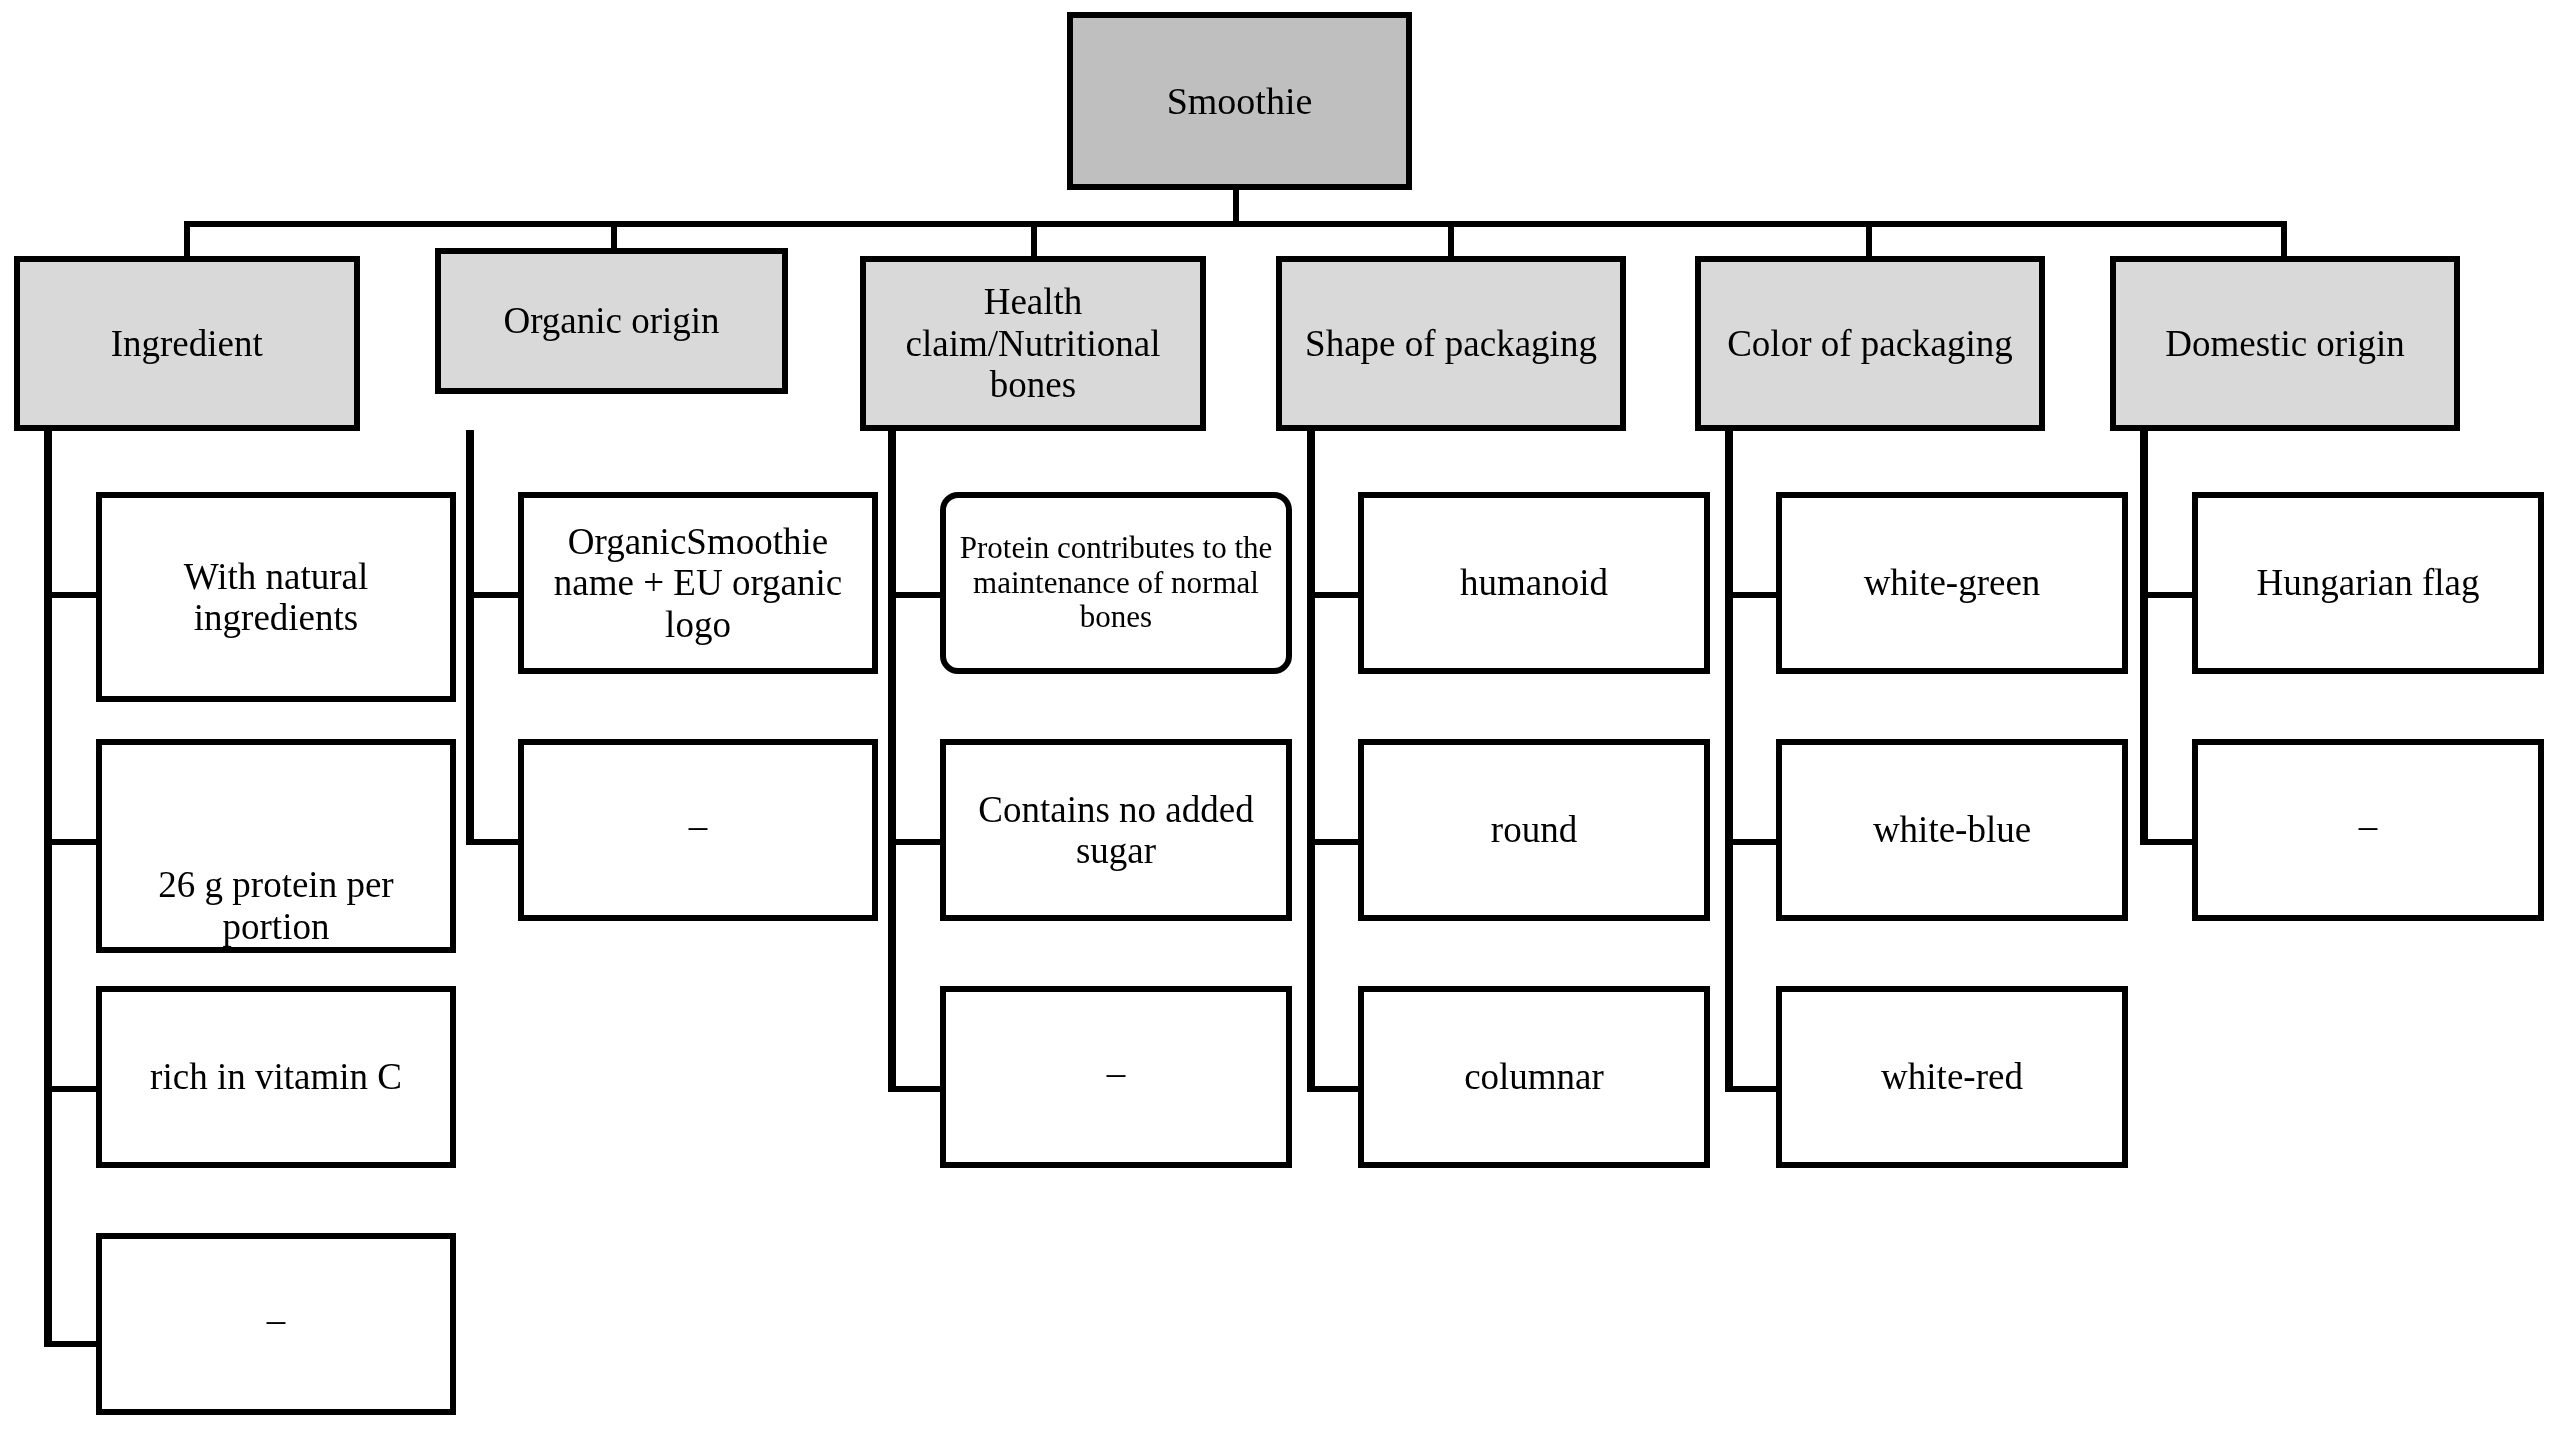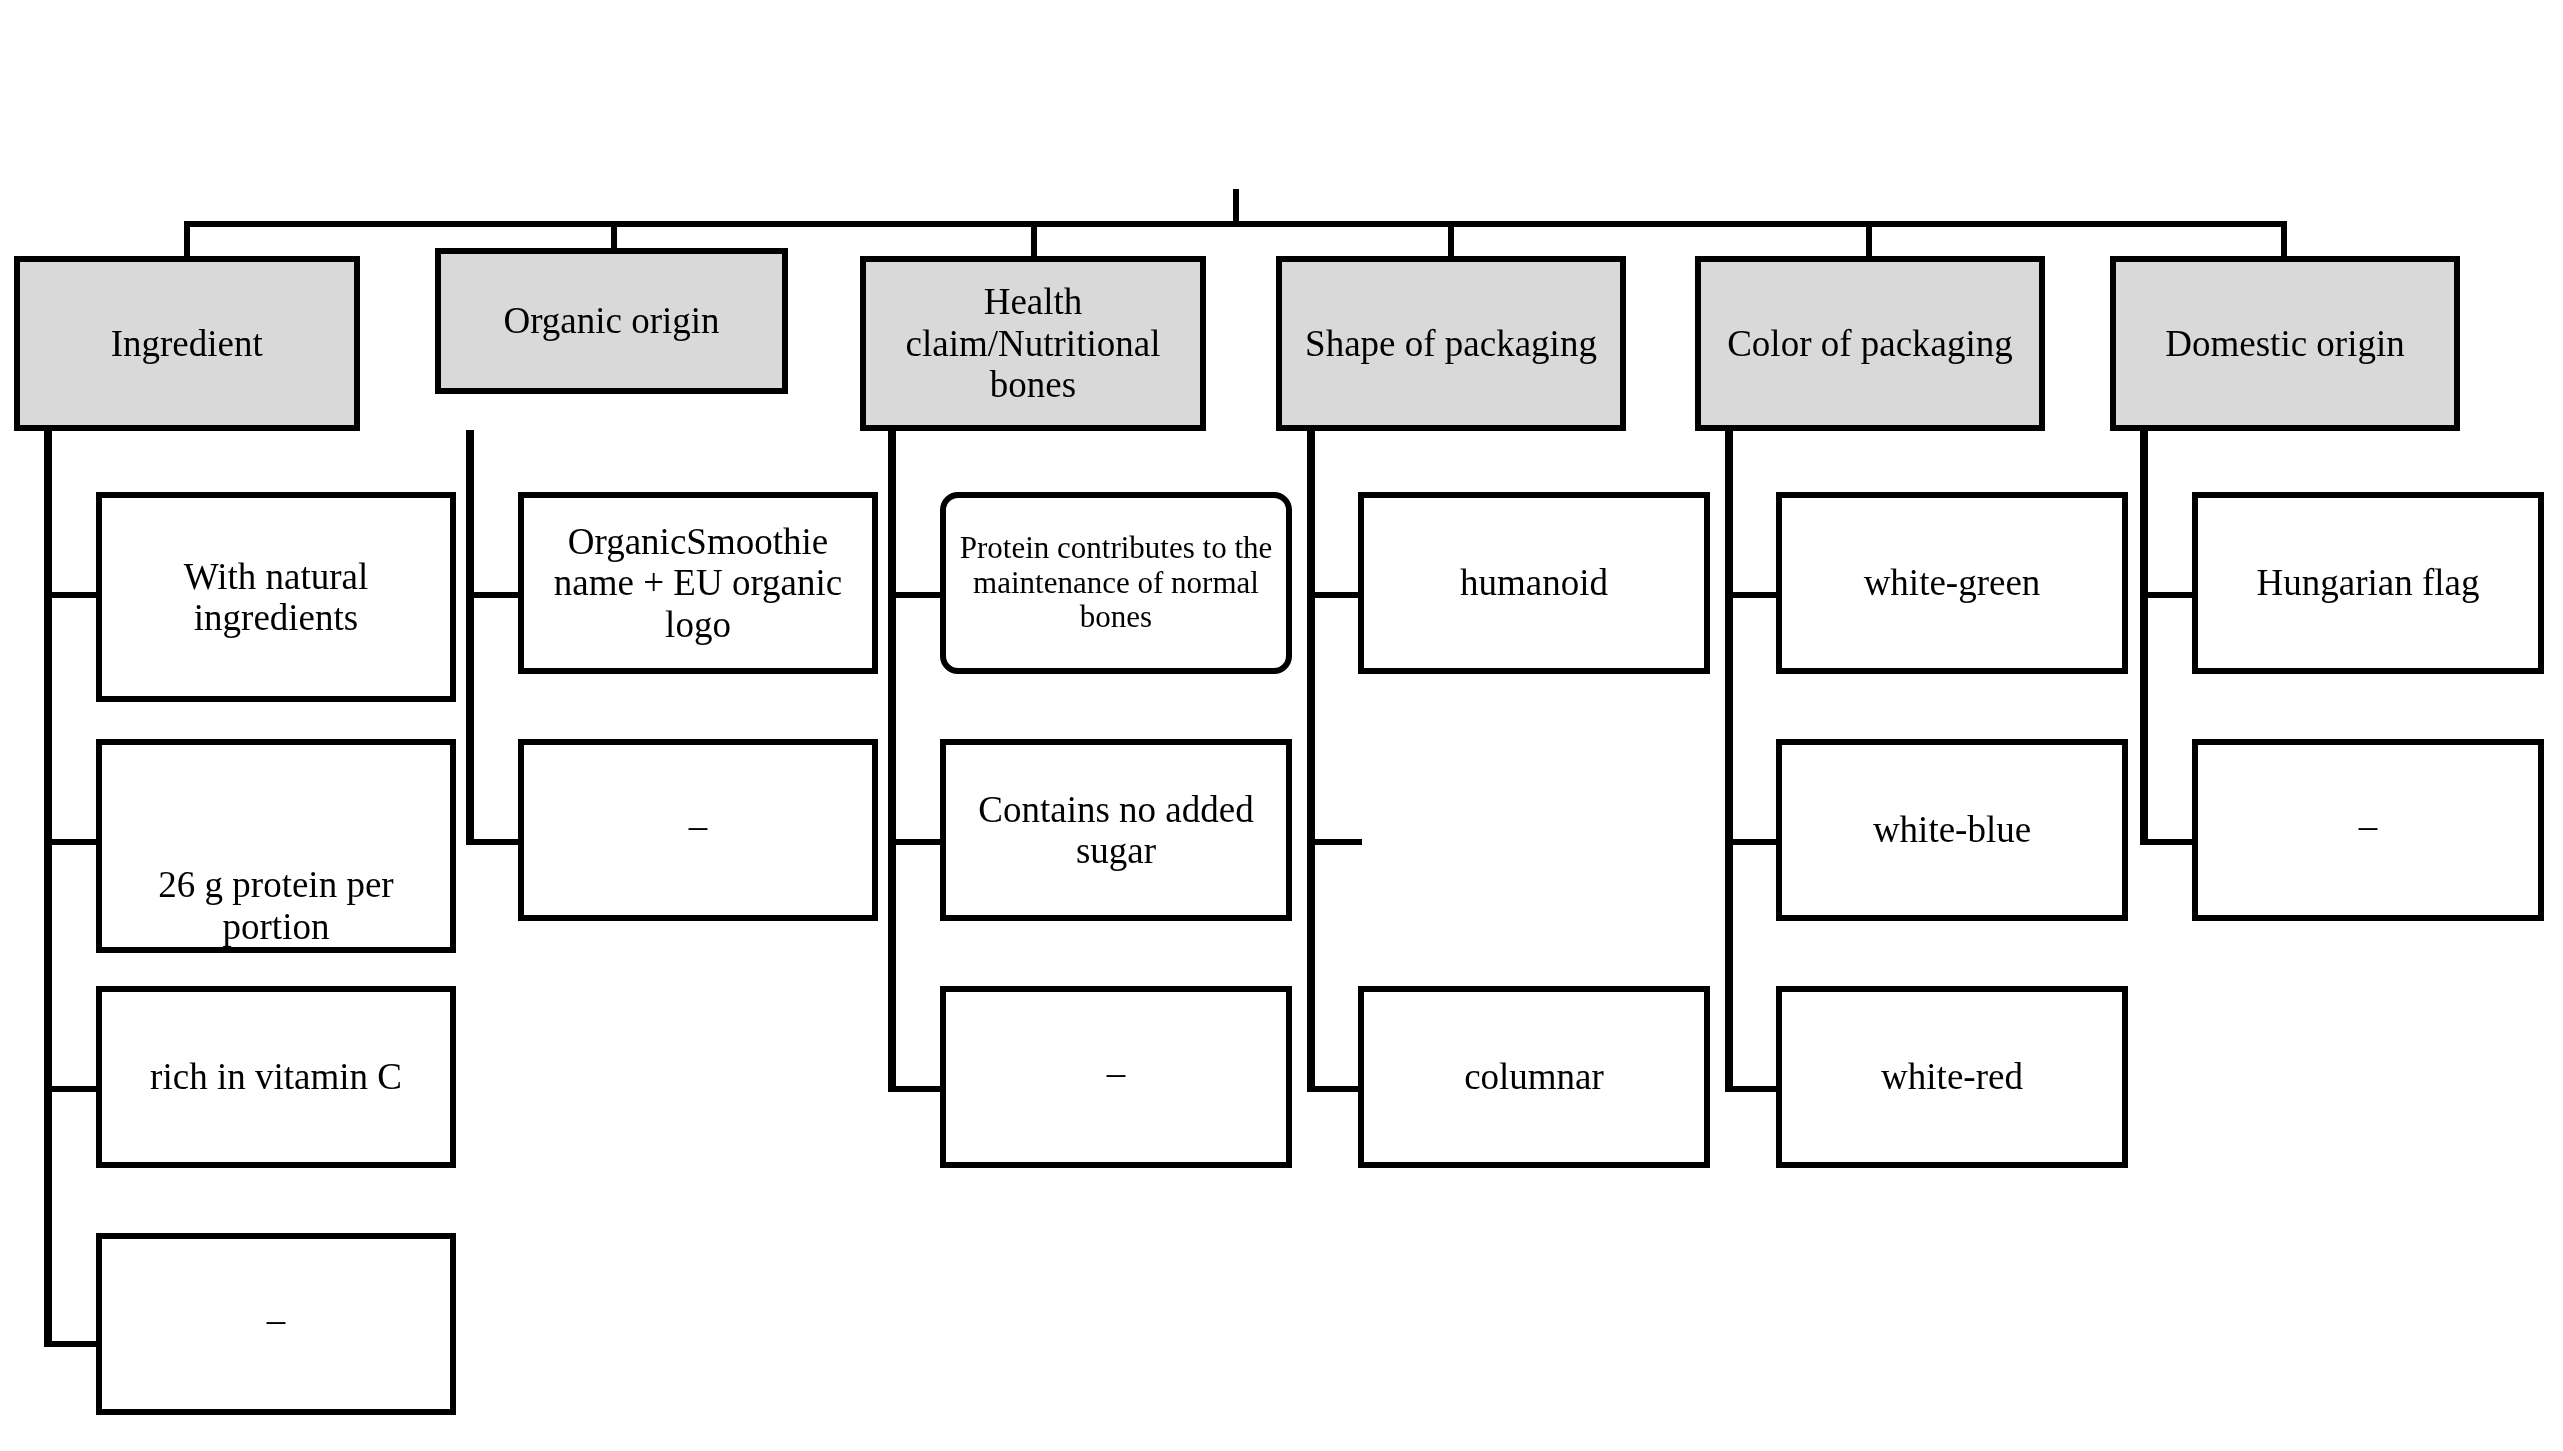--- a/index.html
+++ b/index.html
@@ -97,20 +97,23 @@
 
   <div class="line" style="left:1725px; top:430px; width:7.5px; height:662px;"></div>
   <div class="line" style="left:1725px; top:592px; width:55px; height:6.2px;"></div>
   <div class="line" style="left:1725px; top:839px; width:55px; height:6.2px;"></div>
   <div class="line" style="left:1725px; top:1086px; width:55px; height:6.2px;"></div>
 
   <div class="line" style="left:2140px; top:430px; width:7.5px; height:415px;"></div>
   <div class="line" style="left:2140px; top:592px; width:55px; height:6.2px;"></div>
   <div class="line" style="left:2140px; top:839px; width:55px; height:6.2px;"></div>
 
+  <div class="node root" style="left:1067px; top:12.3px; width:345px; height:178px;">
+    <span class="txt">Smoothie</span>
+  </div>
 
   <div class="node cat" style="left:13.7px; top:256px; width:346px; height:175px;">
     <span class="txt">Ingredient</span>
   </div>
 
   <div class="node cat" style="left:435px; top:248px; width:353px; height:146px;">
     <span class="txt">Organic origin</span>
   </div>
 
   <div class="node cat" style="left:860px; top:256px; width:346px; height:175px;">
@@ -155,20 +158,23 @@
   <div class="node leaf" style="left:940px; top:739px; width:352px; height:182px;">
     <span class="txt">Contains no added sugar</span>
   </div>
   <div class="node leaf dash dashbox" style="left:940px; top:986px; width:352px; height:182px;">
     <span class="txt">–</span>
   </div>
 
   <div class="node leaf" style="left:1358px; top:492px; width:352px; height:182px;">
     <span class="txt">humanoid</span>
   </div>
+  <div class="node leaf" style="left:1358px; top:739px; width:352px; height:182px;">
+    <span class="txt">round</span>
+  </div>
   <div class="node leaf" style="left:1358px; top:986px; width:352px; height:182px;">
     <span class="txt">columnar</span>
   </div>
 
   <div class="node leaf" style="left:1776px; top:492px; width:352px; height:182px;">
     <span class="txt">white-green</span>
   </div>
   <div class="node leaf" style="left:1776px; top:739px; width:352px; height:182px;">
     <span class="txt">white-blue</span>
   </div>

